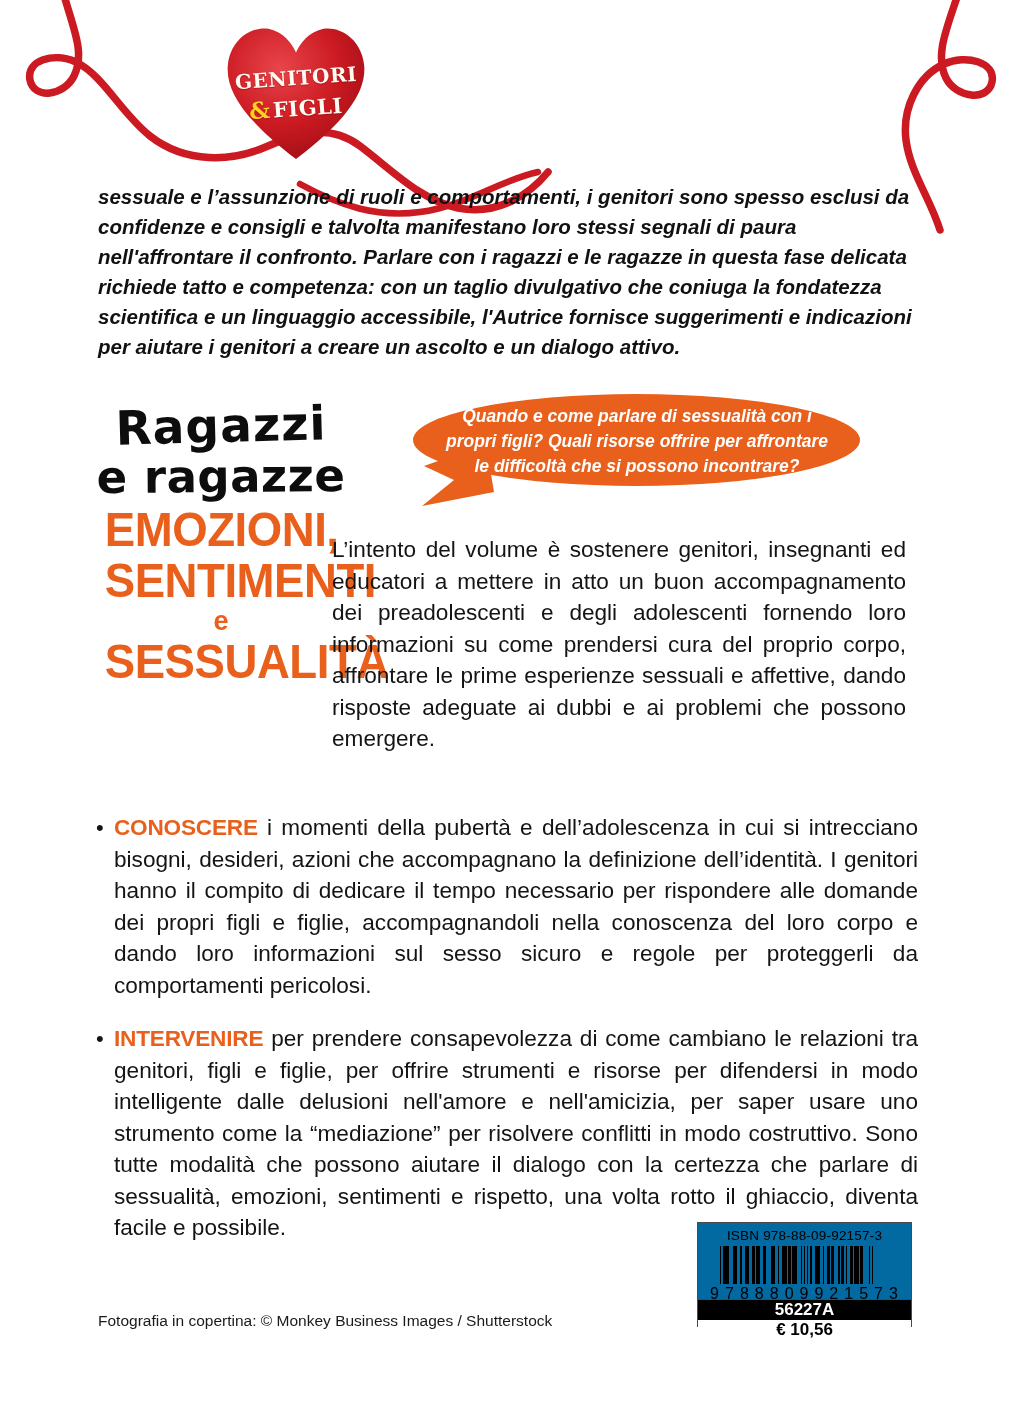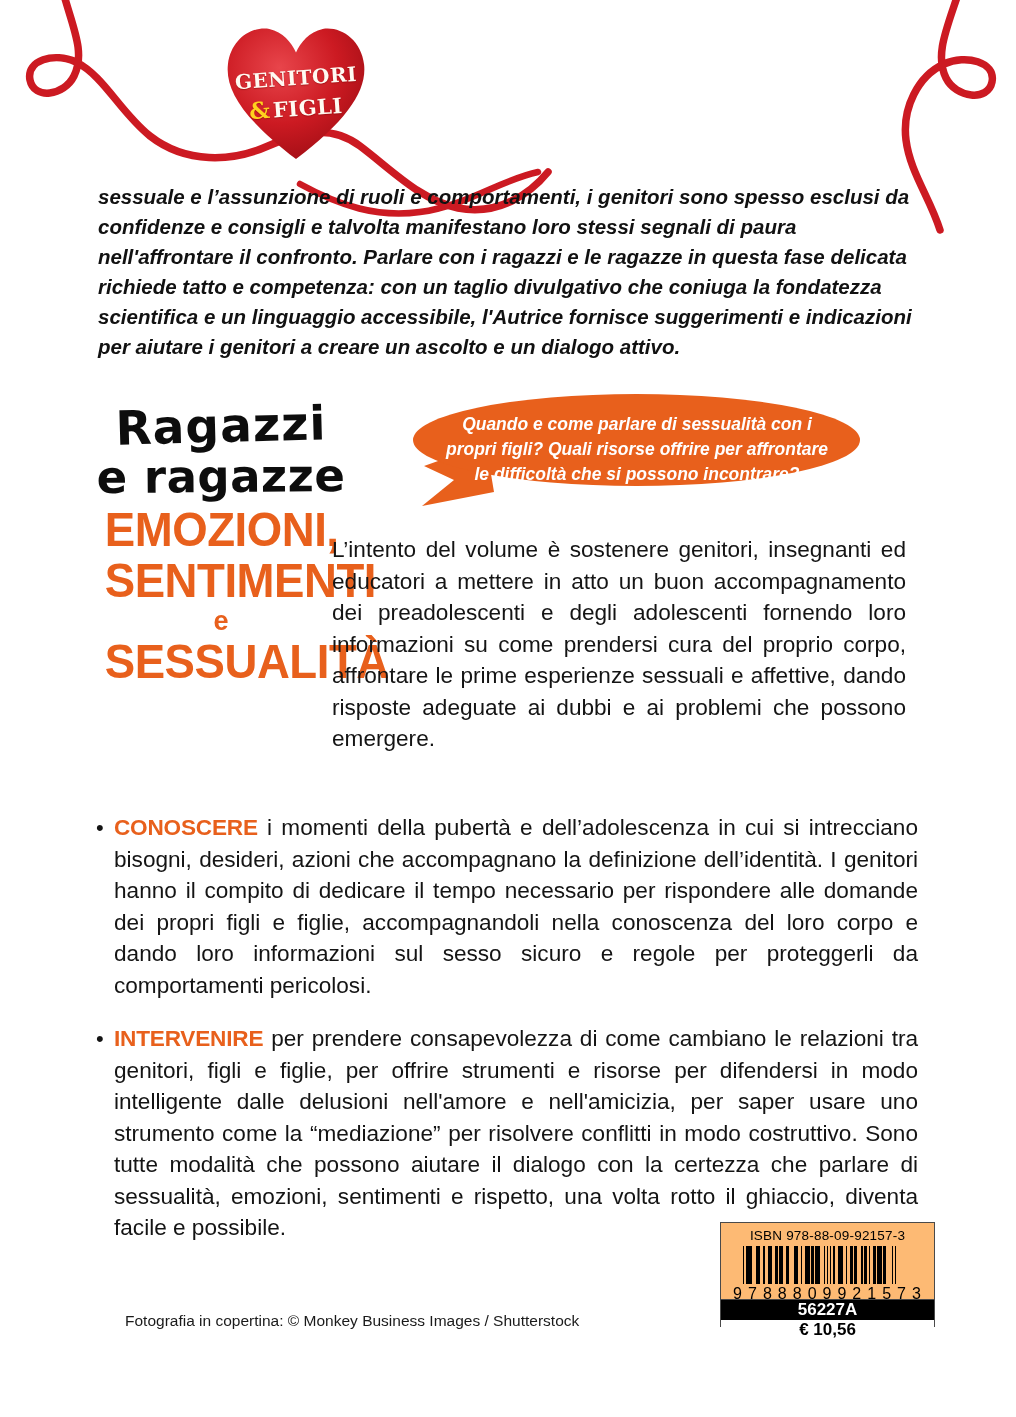--- a/index.html
+++ b/index.html
@@ -157,21 +157,21 @@
   
   #speech-bubble {
     position: absolute;
     left: 413px;
     top: 394px;
     width: 447px;
     height: 92px;
     background: #E8601C;
     border-radius: 50% / 50%;
     display: flex;
-    align-items: flex-end;
+    align-items: center;
     justify-content: center;
   }
   #speech-bubble .bubble-text {
     font-family: "Liberation Sans Narrow", "Liberation Sans", sans-serif;
     font-style: italic;
     font-weight: bold;
     font-size: 19px;
     line-height: 25px;
     color: #ffffff;
     text-align: center;
@@ -240,26 +240,26 @@
   }
   .kw {
     color: #E8601C;
     font-weight: bold;
     letter-spacing: -0.2px;
   }
 
   
   #barcode-block {
     position: absolute;
-    left: 720px;
+    left: 697px;
     top: 1222px;
     width: 215px;
     height: 105px;
     border: 1px solid #4a4a4a;
-    background: #fdba74;
+    background: #0369a1;
     box-sizing: border-box;
   }
   #barcode-isbn {
     text-align: center;
     font-family: "Liberation Sans", sans-serif;
     font-size: 13.5px;
     color: #000;
     padding-top: 5px;
     letter-spacing: 0.2px;
   }
@@ -314,21 +314,20 @@
   }
 
   
   #photo-credit {
     position: absolute;
     left: 98px;
     top: 1312px;
     font-family: "Liberation Sans", sans-serif;
     font-size: 15.5px;
     color: #1a1a1a;
-    margin-left: 27px;
   }
 </style>
 </head>
 <body>
 
 <div id="page">
 
   <svg id="ribbon-layer" viewBox="0 0 1016 260" xmlns="http://www.w3.org/2000/svg">
     <g fill="none" stroke="#CC1A22" stroke-linecap="round">
 

